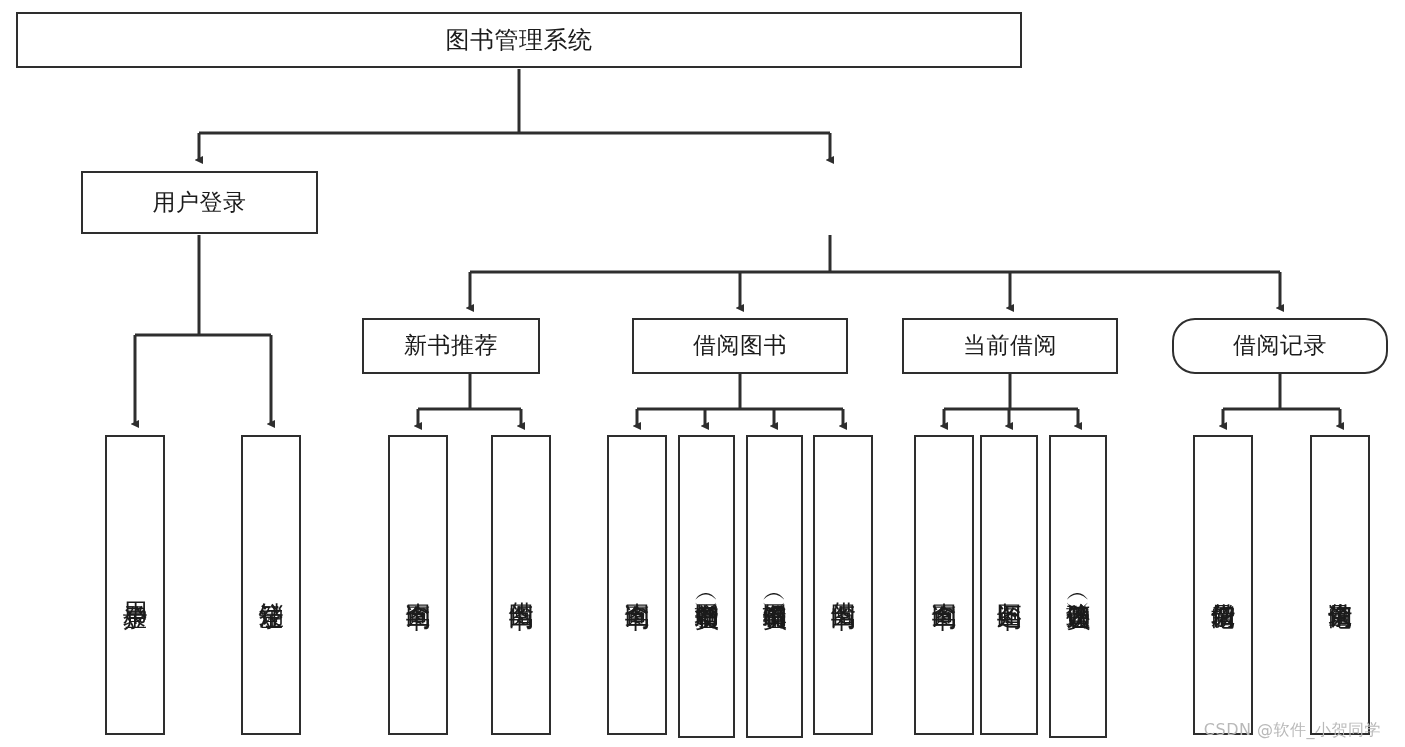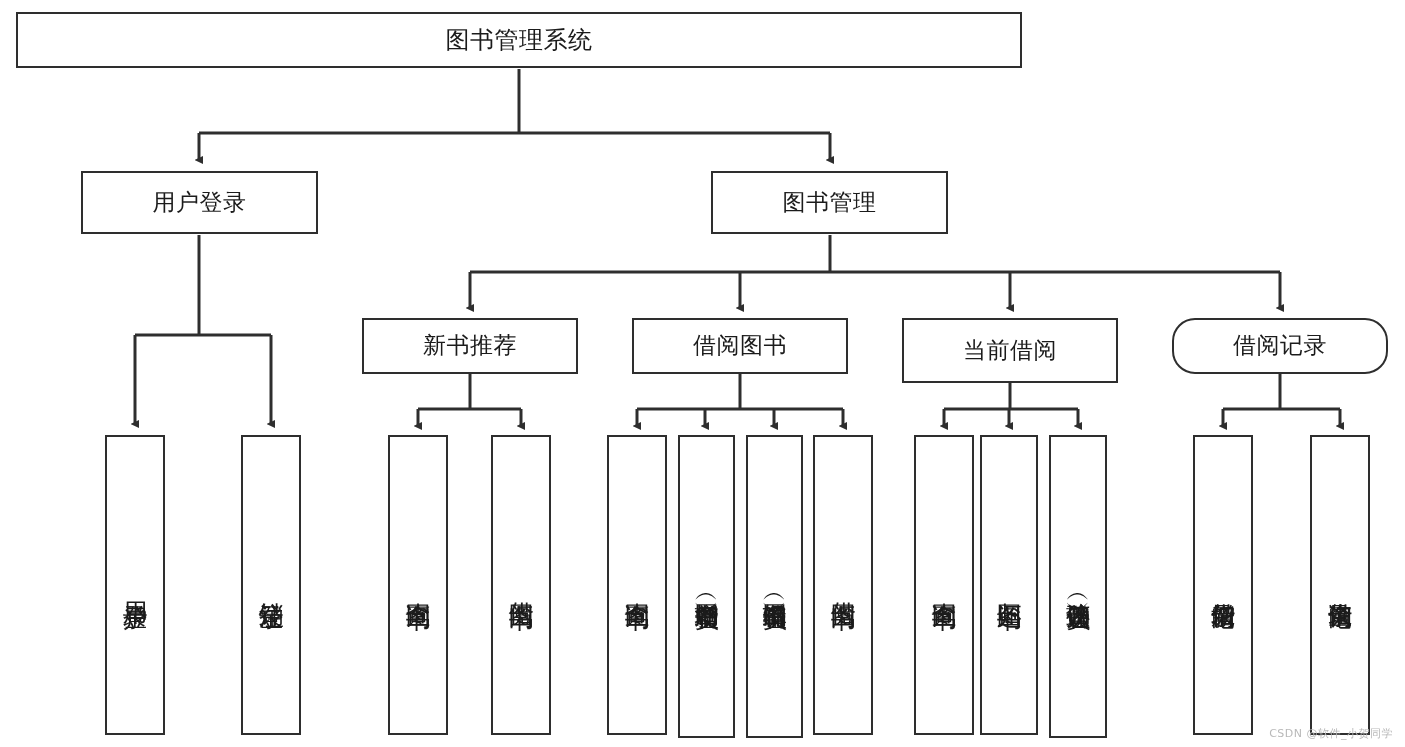--- a/index.html
+++ b/index.html
@@ -61,23 +61,23 @@
     line-height: 1.18;
     letter-spacing: 1.5px;
     white-space: nowrap;
   }
   .node.vertical.tall .node-label {
     font-size: 24px;
     letter-spacing: 0.5px;
   }
   .watermark {
     position: absolute;
-    right: 12px;
+    right: 24px;
     bottom: 6px;
-    font-size: 11px;
+    font-size: 16px;
     color: #b9b9b9;
     z-index: 5;
     white-space: nowrap;
     letter-spacing: 0.5px;
   }
 </style>
 </head>
 <body>
 
 <div id="diagram-root">
@@ -136,33 +136,30 @@
   </svg>
 
   <div class="node root horizontal" style="left:16px; top:12px; width:1006px; height:56px;">
     <span class="node-label">图书管理系统</span>
   </div>
 
   <div class="node horizontal" style="left:81px; top:171px; width:237px; height:63px;">
     <span class="node-label">用户登录</span>
   </div>
 
-  <div class="node horizontal" style="left:711px; top:171px; width:237px; height:63px;">
-    <span class="node-label">图书管理</span>
-  </div>
-
-  <div class="node horizontal" style="left:362px; top:318px; width:216px; height:56px;">
+
+  <div class="node horizontal" style="left:362px; top:318px; width:178px; height:56px;">
     <span class="node-label">新书推荐</span>
   </div>
 
   <div class="node horizontal" style="left:632px; top:318px; width:216px; height:56px;">
     <span class="node-label">借阅图书</span>
   </div>
 
-  <div class="node horizontal" style="left:902px; top:318px; width:216px; height:65px;">
+  <div class="node horizontal" style="left:902px; top:318px; width:216px; height:56px;">
     <span class="node-label">当前借阅</span>
   </div>
 
   <div class="node horizontal" style="left:1172px; top:318px; width:216px; height:56px;border-radius:23px;">
     <span class="node-label">借阅记录</span>
   </div>
 
   <div class="node vertical" style="left:105px; top:435px; width:60px; height:300px;">
     <span class="node-label">用户登录</span>
   </div>

